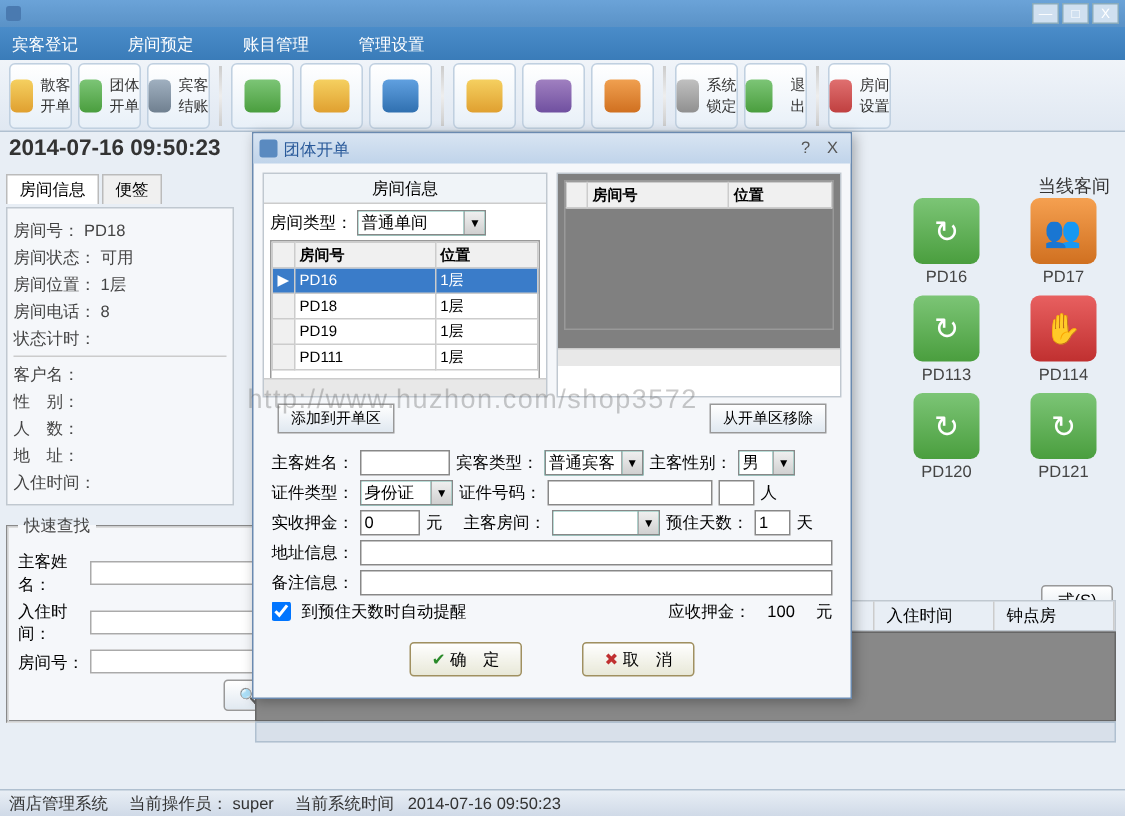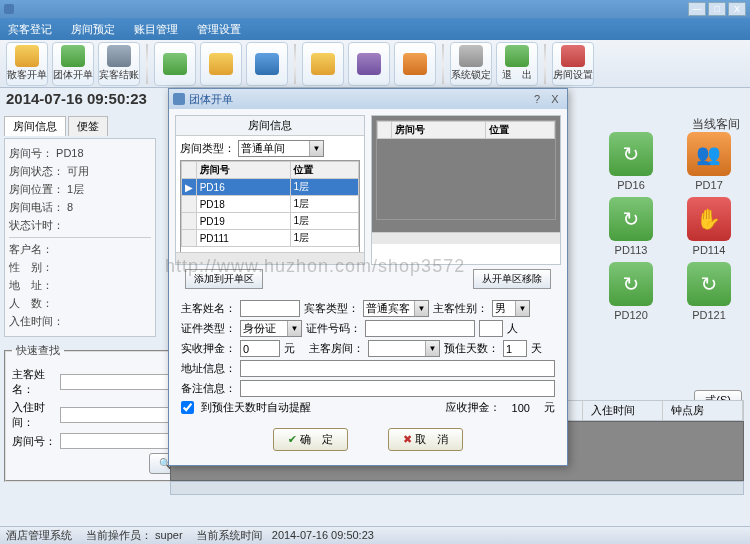--- a/index.html
+++ b/index.html
@@ -1,24 +1,24 @@
 <!DOCTYPE html>
 <html><head>
 <meta charset="utf-8">
 <style>
 *{box-sizing:border-box;margin:0;padding:0;font-family:"Microsoft YaHei",SimSun,sans-serif;font-size:11px}
 body{width:750px;height:544px;background:#e8eef5;overflow:hidden;position:relative}
 .titlebar{height:18px;background:linear-gradient(#6ba3d8,#5a92c7);display:flex;align-items:center;padding:0 4px;color:#fff}
 .titlebar .logo{width:10px;height:10px;background:#4a7ab0;border-radius:2px;margin-right:4px}
 .titlebar .wincontrols{margin-left:auto;display:flex;gap:2px}
 .winbtn{width:18px;height:14px;background:#d0e0f0;border:1px solid #8ab;display:flex;align-items:center;justify-content:center;font-size:9px;cursor:pointer}
-.menubar{height:22px;background:linear-gradient(#4a8cc9,#3a7cb9);display:flex;align-items:center;padding:0 8px;color:#fff;gap:19px}
+.menubar{height:22px;background:linear-gradient(#4a8cc9,#3a7cb9);display:flex;align-items:center;padding:0 8px;color:#fff;gap:33px}
 .menuitem{cursor:pointer}
 .toolbar{height:48px;background:linear-gradient(#f0f4f9,#e0e8f2);border-bottom:1px solid #b0c0d0;display:flex;align-items:center;padding:2px 6px;gap:4px}
-.tbtn{width:42px;height:44px;background:linear-gradient(#fff,#e8f0f8);border:1px solid #c0d0e0;border-radius:4px;display:flex;flex-direction:column;align-items:center;justify-content:center;cursor:pointer;text-align:right}
+.tbtn{width:42px;height:44px;background:linear-gradient(#fff,#e8f0f8);border:1px solid #c0d0e0;border-radius:4px;display:flex;flex-direction:row;align-items:center;justify-content:center;cursor:pointer;text-align:right}
 .tbtn .ico{width:24px;height:22px;border-radius:4px}
 .tbtn .lbl{font-size:10px;color:#333;margin-top:1px}
 .tsep{width:2px;height:40px;background:linear-gradient(#ccc,#eee,#ccc);margin:0 2px}
 .datetime{position:absolute;top:90px;left:6px;font-size:15px;color:#333;font-weight:bold}
 .main{position:absolute;top:112px;left:0;right:0;bottom:18px;display:flex}
 .leftpanel{width:160px;padding:4px}
 .tabhdr{display:flex;gap:2px;margin-bottom:2px}
 .tab{padding:2px 8px;background:#f0f0f0;border:1px solid #bbb;border-bottom:none;cursor:pointer}
 .tab.active{background:#fff}
 .infobox{background:#f5f7fa;border:1px solid #c0c8d0;padding:4px;min-height:160px}
@@ -155,22 +155,22 @@
     </div>
     <div class="infobox">
       <div class="row">房间号：  PD18</div>
       <div class="row">房间状态：  可用</div>
       <div class="row">房间位置：  1层</div>
       <div class="row">房间电话：  8</div>
       <div class="row">状态计时：</div>
       <hr style="margin:4px 0;border:none;border-top:1px solid #ccc">
       <div class="row">客户名：</div>
       <div class="row">性　别：</div>
+      <div class="row">人　数：</div>
       <div class="row">地　址：</div>
-      <div class="row">人　数：</div>
       <div class="row">入住时间：</div>
     </div>
     <fieldset class="searchbox">
       <legend>快速查找</legend>
       <div class="row">
           <label>主客姓名：</label>
           <input type="text" style="">
         </div>
       <div class="row">
           <label>入住时间：</label>

